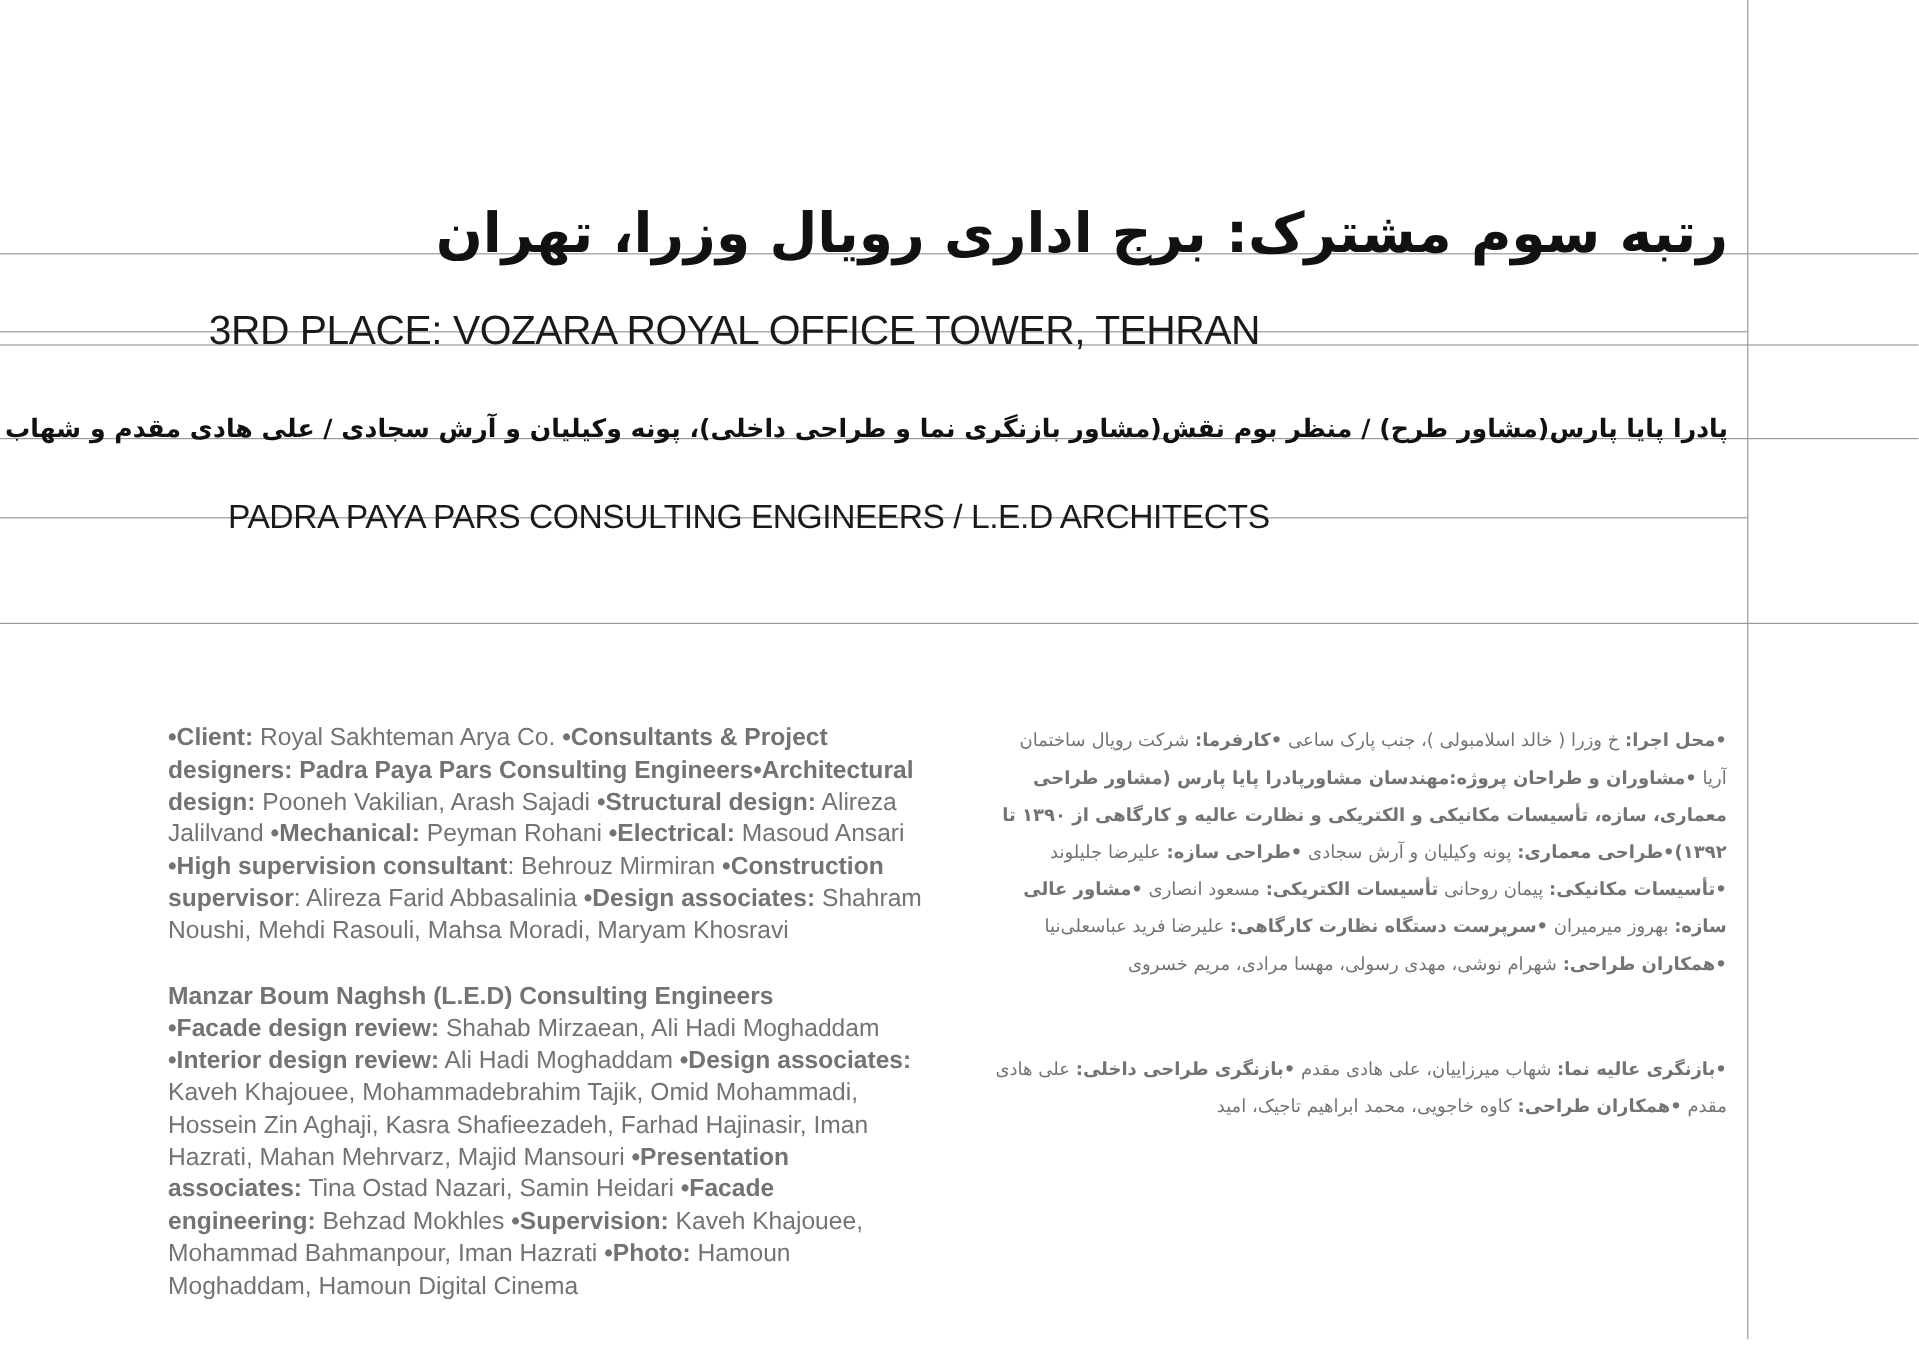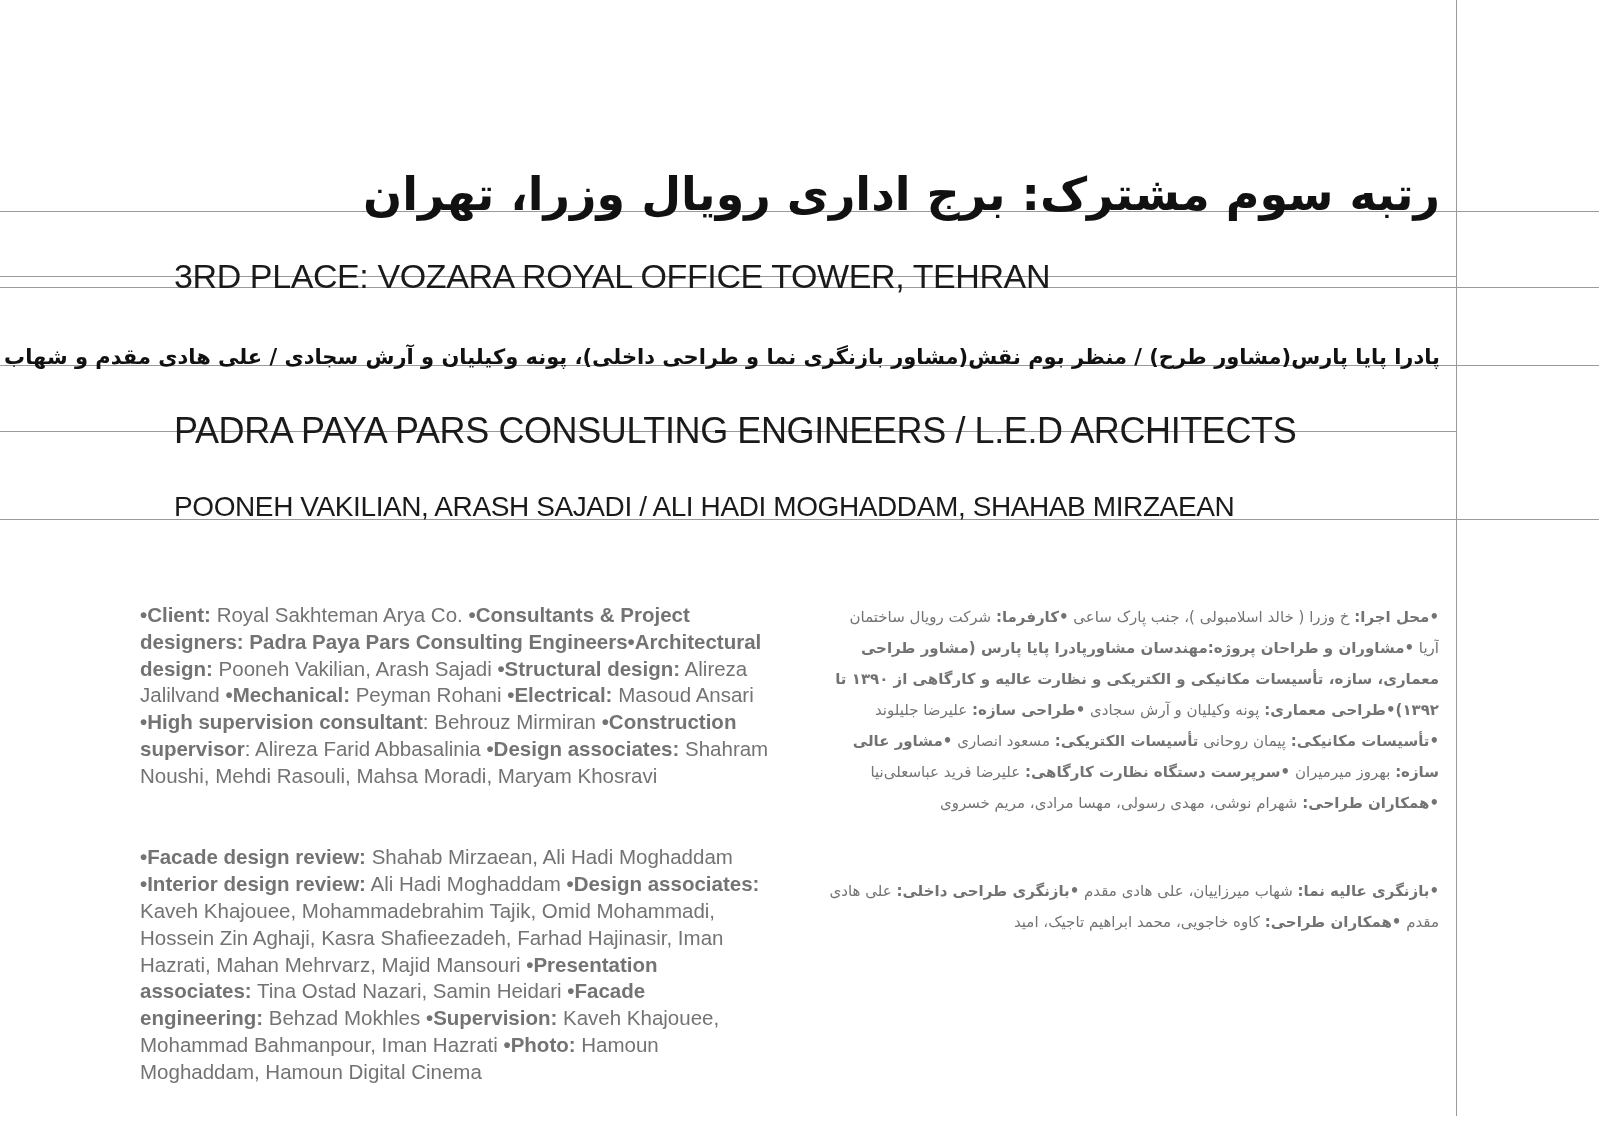--- a/index.html
+++ b/index.html
@@ -66,23 +66,23 @@
     line-height: 42px;
   }
   #credits-fa {
     right: 159px;
     top: 342px;
     font-size: 21px;
     line-height: 30px;
     font-weight: 700;
   }
   #credits-en-1 {
-    left: 141px;
+    left: 157px;
     top: 413px;
-    font-size: 36px;
+    font-size: 28px;
     line-height: 36px;
   }
   #credits-en-2 {
     left: 141px;
     top: 489px;
     font-size: 28px;
     line-height: 36px;
   }
 
   
@@ -131,28 +131,27 @@
   <div class="vrule" style="left:1456px;"></div>
 
   <div class="head-fa" id="title-fa">رتبه سوم مشترک: برج اداری رویال وزرا، تهران</div>
 
   <div class="head-en" id="title-en">3RD PLACE: VOZARA ROYAL OFFICE TOWER, TEHRAN</div>
 
   <div class="head-fa" id="credits-fa">پادرا پایا پارس(مشاور طرح) / منظر بوم نقش(مشاور بازنگری نما و طراحی داخلی)، پونه وکیلیان و آرش سجادی / علی هادی مقدم و شهاب میرزاییان</div>
 
   <div class="head-en" id="credits-en-1">PADRA PAYA PARS CONSULTING ENGINEERS / L.E.D ARCHITECTS</div>
 
-  <div class="head-en" id="credits-en-2">POONEH VAKILIAN, ARASH SAJADI / ALI HADI MOGHADDAM, SHAHAB MIRZAEAN</div>
 
   <div class="col" id="col-en">
     <p class="para">
       <span><b class="bullet">•Client:</b><span> Royal Sakhteman Arya Co. </span><b class="bullet">•Consultants &amp; Project designers: Padra Paya Pars Consulting Engineers</b><b class="bullet">•Architectural design:</b><span> Pooneh Vakilian, Arash Sajadi </span><b class="bullet">•Structural design:</b><span> Alireza Jalilvand </span><b class="bullet">•Mechanical:</b><span> Peyman Rohani </span><b class="bullet">•Electrical:</b><span> Masoud Ansari </span><b class="bullet">•High supervision consultant</b><span>: Behrouz Mirmiran </span><b class="bullet">•Construction supervisor</b><span>: Alireza Farid Abbasalinia </span><b class="bullet">•Design associates:</b><span> Shahram Noushi, Mehdi Rasouli, Mahsa Moradi, Maryam Khosravi</span></span>
     </p>
     <p class="para">
-      <br>
+      <b>Manzar Boum Naghsh (L.E.D) Consulting Engineers</b><br>
       <span><b class="bullet">•Facade design review:</b><span> Shahab Mirzaean, Ali Hadi Moghaddam </span><b class="bullet">•Interior design review:</b><span> Ali Hadi Moghaddam </span><b class="bullet">•Design associates:</b><span> Kaveh Khajouee, Mohammadebrahim Tajik, Omid Mohammadi, Hossein Zin Aghaji, Kasra Shafieezadeh, Farhad Hajinasir, Iman Hazrati, Mahan Mehrvarz, Majid Mansouri </span><b class="bullet">•Presentation associates:</b><span> Tina Ostad Nazari, Samin Heidari </span><b class="bullet">•Facade engineering:</b><span> Behzad Mokhles </span><b class="bullet">•Supervision:</b><span> Kaveh Khajouee, Mohammad Bahmanpour, Iman Hazrati </span><b class="bullet">•Photo:</b><span> Hamoun Moghaddam, Hamoun Digital Cinema</span></span>
     </p>
   </div>
 
   <div class="col" id="col-fa">
     <p class="para">
       <span><b class="bullet">•محل اجرا:</b><span> خ وزرا ( خالد اسلامبولی )، جنب پارک ساعی </span><b class="bullet">•کارفرما:</b><span> شرکت رویال ساختمان آریا </span><b class="bullet">•مشاوران و طراحان پروژه:</b><b class="bullet">مهندسان مشاورپادرا پایا پارس (مشاور طراحی معماری، سازه، تأسیسات مکانیکی و الکتریکی و نظارت عالیه و کارگاهی از ۱۳۹۰ تا ۱۳۹۲)</b><b class="bullet">•طراحی معماری:</b><span> پونه وکیلیان و آرش سجادی </span><b class="bullet">•طراحی سازه:</b><span> علیرضا جلیلوند </span><b class="bullet">•تأسیسات مکانیکی:</b><span> پیمان روحانی </span><b class="bullet">تأسیسات الکتریکی:</b><span> مسعود انصاری </span><b class="bullet">•مشاور عالی سازه:</b><span> بهروز میرمیران </span><b class="bullet">•سرپرست دستگاه نظارت کارگاهی:</b><span> علیرضا فرید عباسعلی‌نیا </span><b class="bullet">•همکاران طراحی:</b><span> شهرام نوشی، مهدی رسولی، مهسا مرادی، مریم خسروی</span></span>
     </p>
     <p class="para">
       <br>

